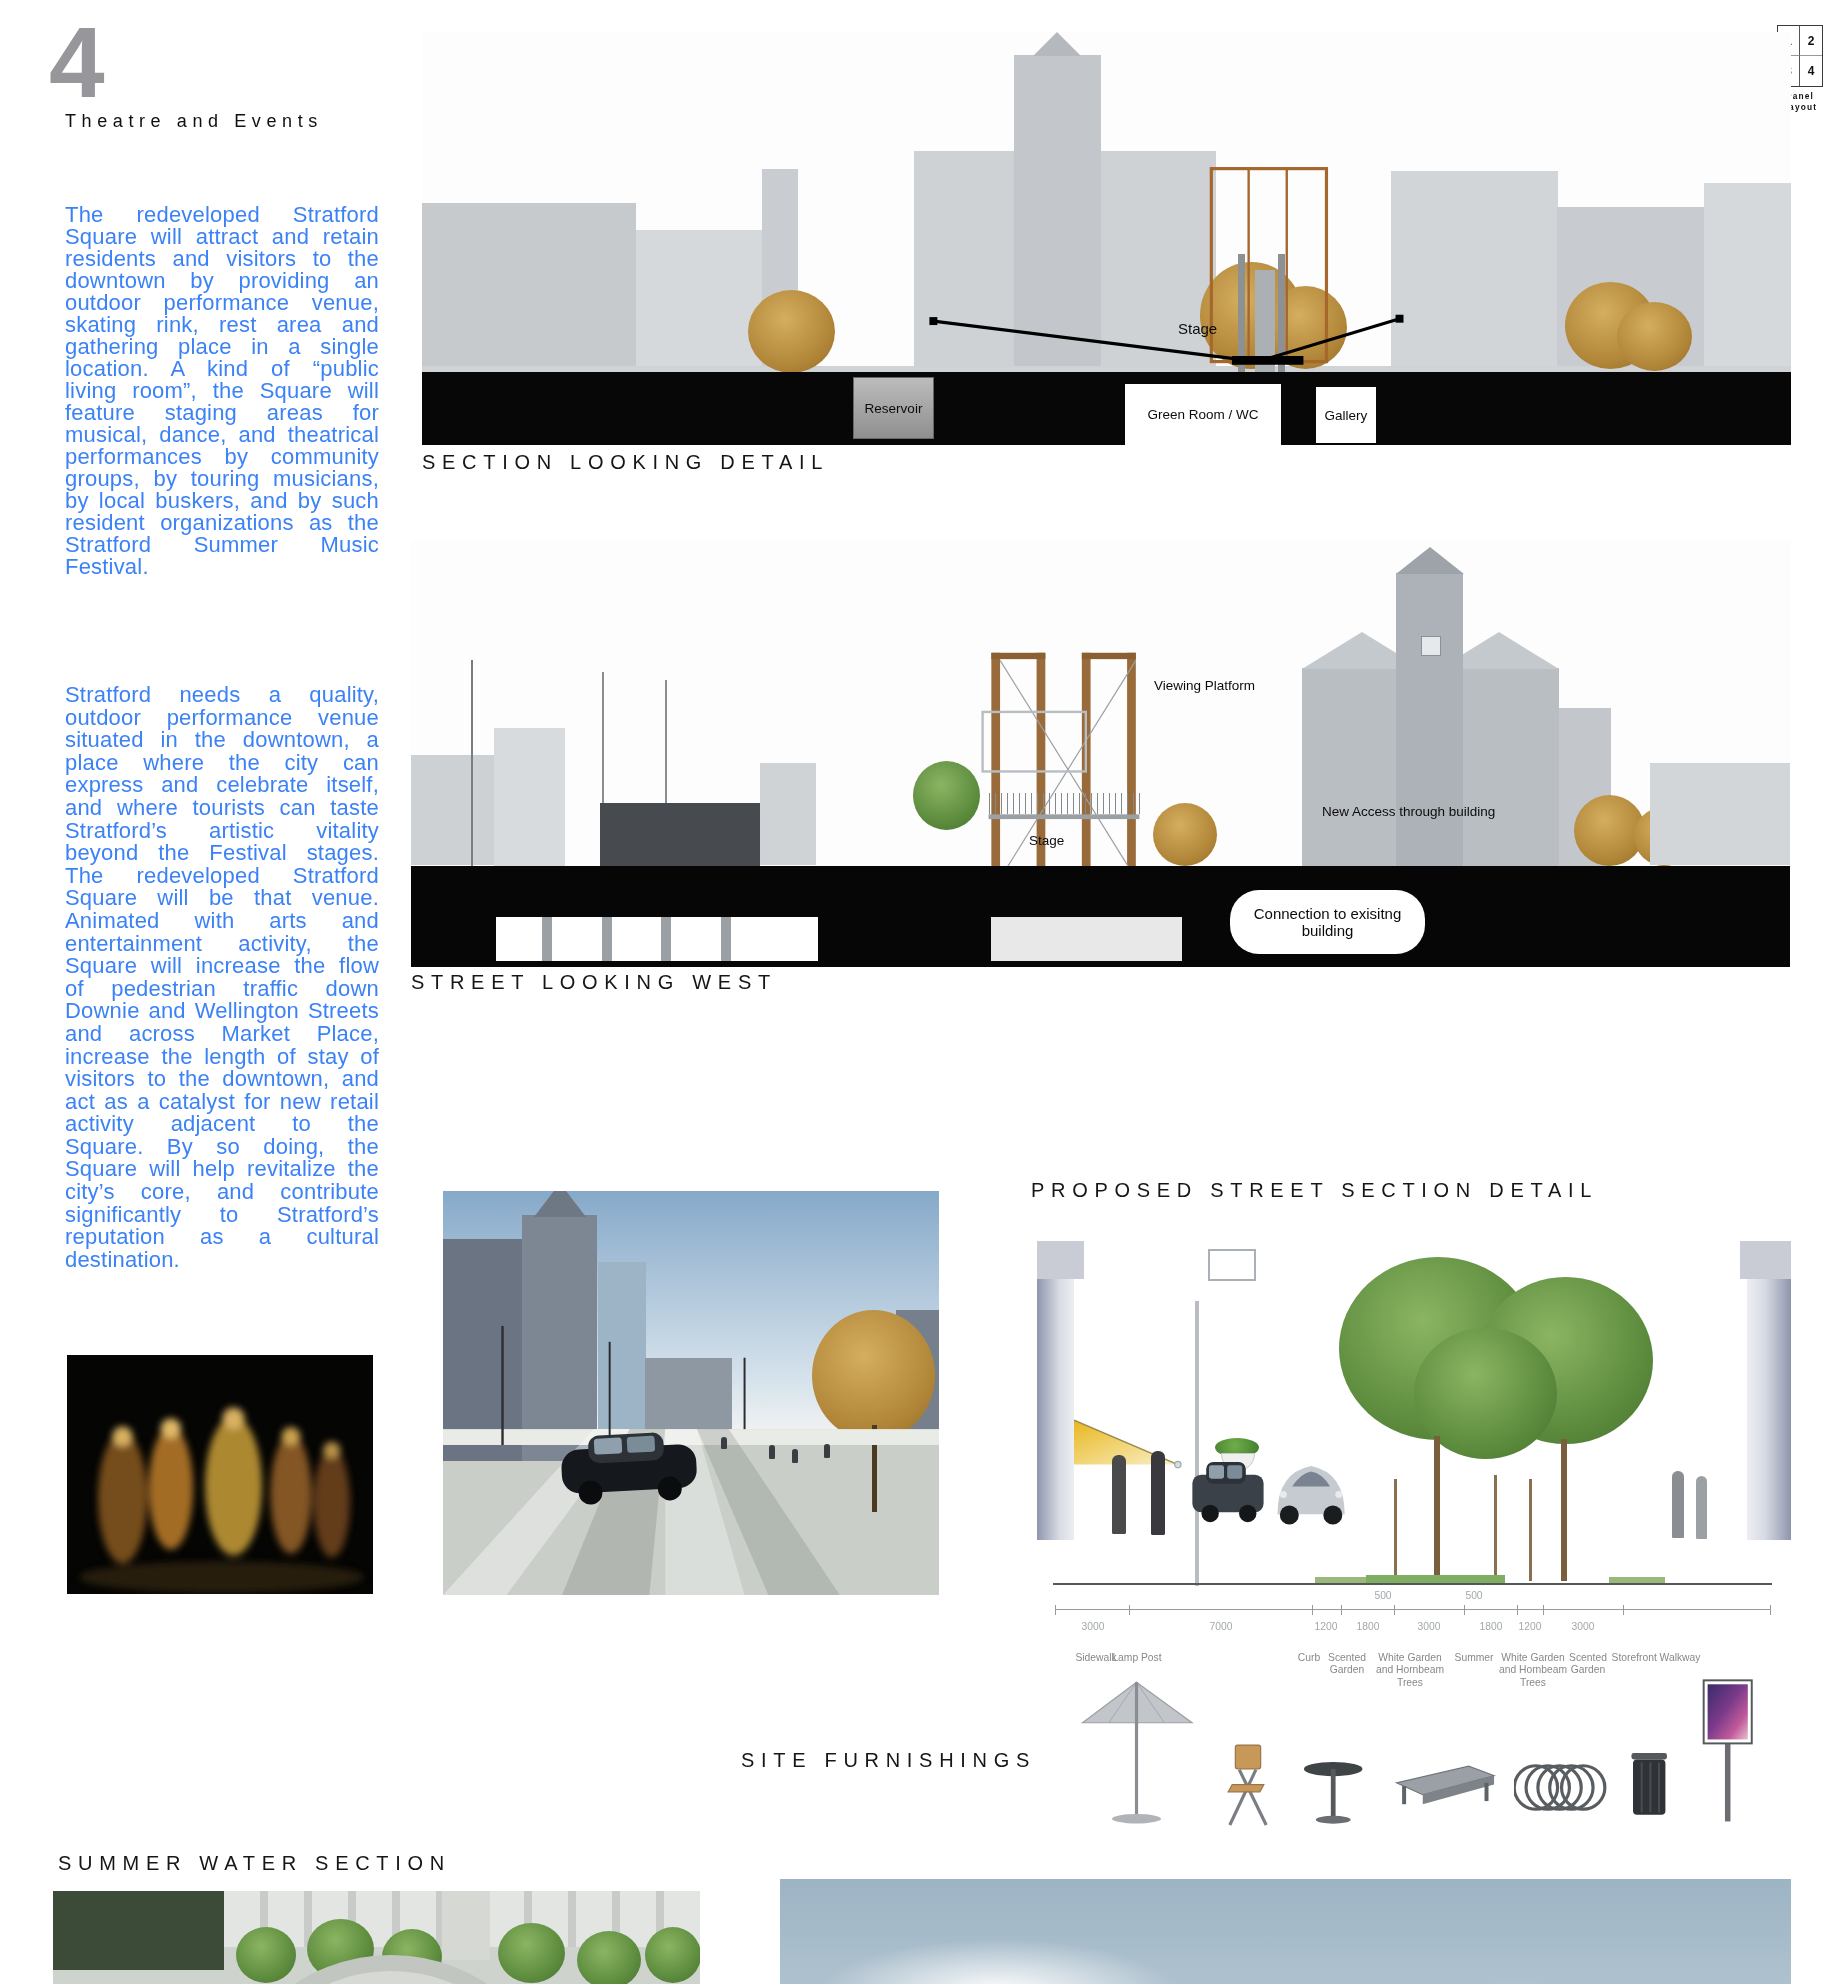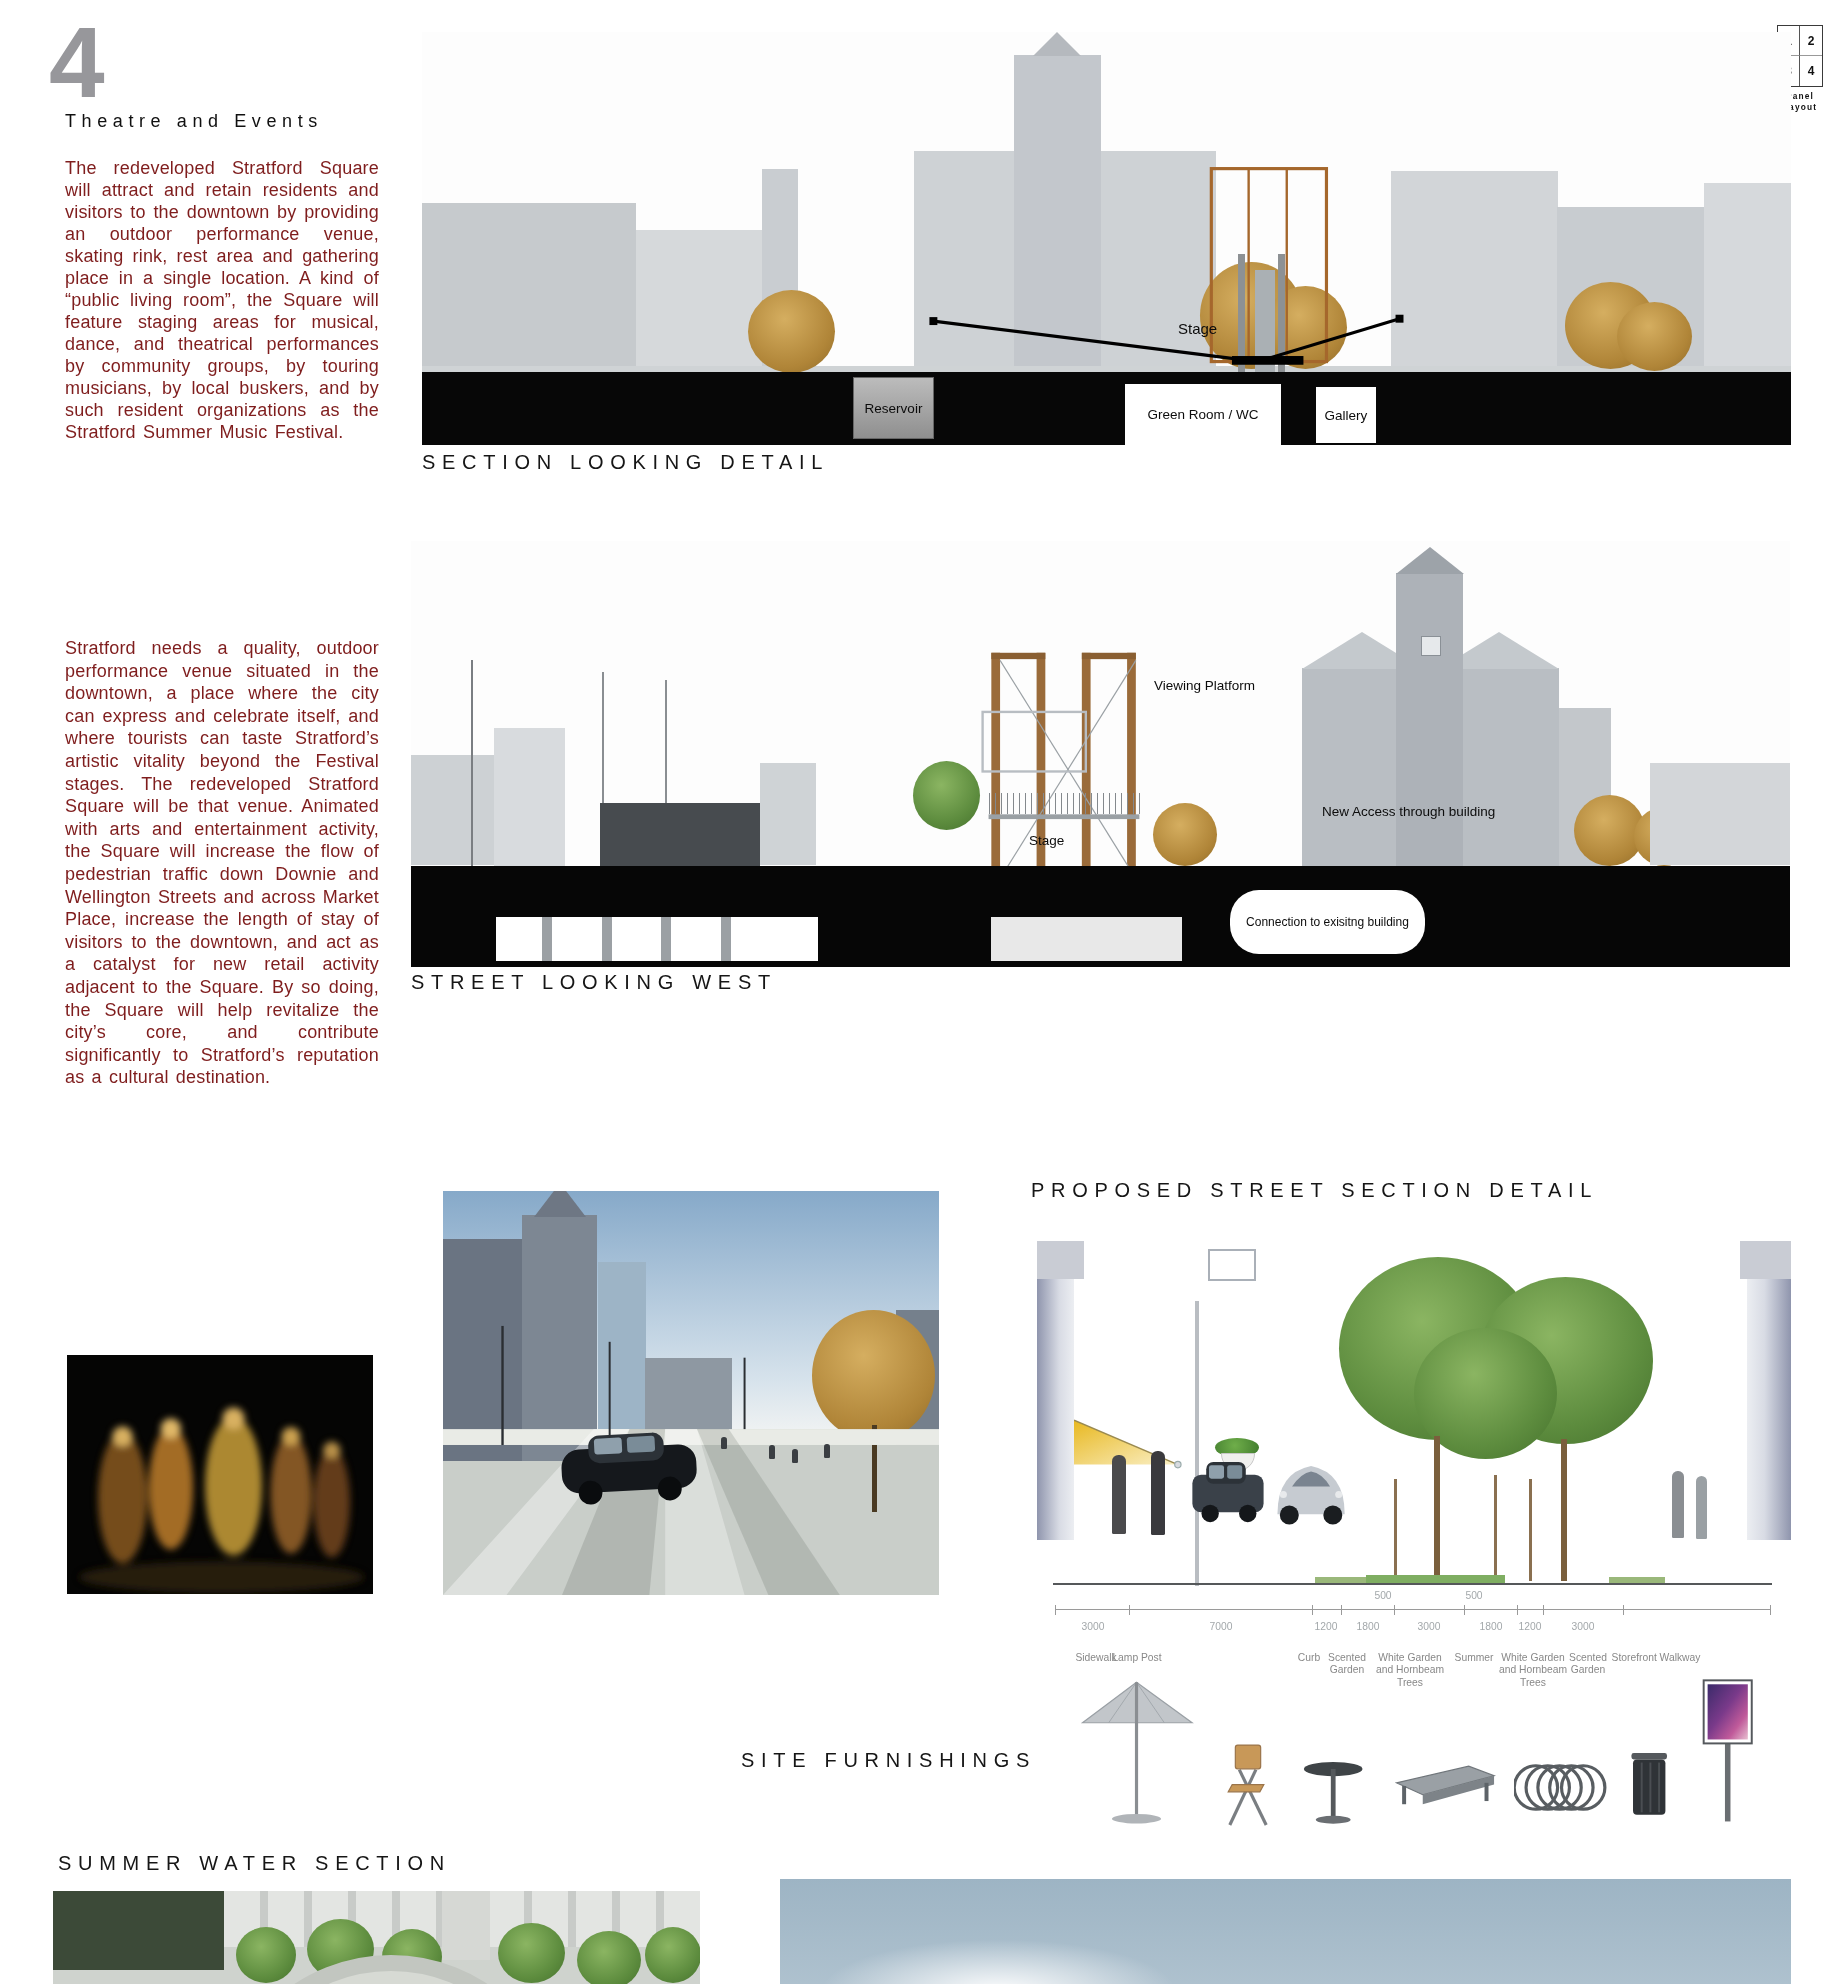--- a/index.html
+++ b/index.html
@@ -3,21 +3,21 @@
 <meta charset="utf-8">
 <style>
   html,body{margin:0;padding:0;background:#fff;}
   .board{position:relative;width:1848px;height:2773px;background:#ffffff;overflow:hidden;
          font-family:"Liberation Sans",sans-serif;color:#111;}
   .abs{position:absolute;}
   .hdg{font-size:20px;letter-spacing:6.7px;color:#161616;white-space:nowrap;}
   .annot{font-size:14.3px;color:#0c0c0c;white-space:nowrap;}
   .wbox{background:#fff;display:flex;align-items:center;justify-content:center;text-align:center;
         font-size:13.5px;color:#0c0c0c;}
-  .para{font-size:18px;line-height:22px;text-align:justify;color:#7f1d1d;letter-spacing:0.2px;word-spacing:2px;}
+  .para{font-size:22px;line-height:22px;text-align:justify;color:#3b82f6;letter-spacing:0.2px;word-spacing:2px;margin-top:47px;}
   .tg{position:absolute;border-radius:50%;background:radial-gradient(circle at 42% 35%,#d5ae60,#b08538 65%,#8f6a28);}
   .tgr{position:absolute;border-radius:50%;background:radial-gradient(circle at 42% 35%,#8bb562,#5d8c3e 62%,#44702c);}
   .pp{position:absolute;width:5.6px;height:14.3px;background:#3a3e42;border-radius:2.8px 2.8px 1.2px 1.2px;}
   .dim{position:absolute;transform:translateX(-50%);font-size:10.3px;color:#a3a8ab;white-space:nowrap;}
   .nlbl{position:absolute;transform:translateX(-50%);font-size:10.3px;line-height:12.3px;color:#888;text-align:center;}
   .tick{position:absolute;width:0.8px;height:10.3px;background:#9a9a9a;}
   .cloud{position:absolute;background:radial-gradient(ellipse,rgba(255,255,255,.95),rgba(255,255,255,0) 70%);}
   .bldg{position:absolute;}
   .rail{position:absolute;background:repeating-linear-gradient(90deg,#84898d 0 1.2px,transparent 1.2px 6px);}
 </style>
@@ -144,21 +144,21 @@
     <div class="tg" style="left:1223px;top:266px;width:60px;height:59px;"></div>
     <div class="bldg" style="left:1239px;top:222px;width:141px;height:102px;background:#d3d6d9;"></div>
     <div class="abs annot" style="left:911px;top:263px;font-size:13.5px;">New Access through building</div>
     <div class="bldg" style="left:0;top:325px;width:1379px;height:101px;background:#060606;"></div>
     <div class="bldg" style="left:85px;top:376px;width:322px;height:44px;background:#fff;"></div>
     <div class="bldg" style="left:131px;top:376px;width:10.3px;height:44px;background:#9ba0a4;"></div>
     <div class="bldg" style="left:191px;top:376px;width:10.3px;height:44px;background:#9ba0a4;"></div>
     <div class="bldg" style="left:250px;top:376px;width:10.3px;height:44px;background:#9ba0a4;"></div>
     <div class="bldg" style="left:310px;top:376px;width:10.3px;height:44px;background:#9ba0a4;"></div>
     <div class="bldg" style="left:580px;top:376px;width:191px;height:44px;background:#e8e8e8;"></div>
-    <div class="abs wbox" style="left:819px;top:349px;width:195px;height:64px;font-size:12px;border-radius:29px;">
+    <div class="abs wbox" style="left:819px;top:349px;width:195px;height:64px;font-size:15px;border-radius:29px;">
       <span>Connection to exisitng building</span>
       </div>
   </div>
   <div class="abs hdg" style="left:411px;top:971px;">STREET LOOKING WEST</div>
 
   <div class="abs" style="left:443px;top:1191px;width:496px;height:404px;overflow:hidden;background:#c9cec9;">
     <div class="abs" style="left:0;top:0;width:496px;height:238px;background:linear-gradient(#86a9c9,#d7e3ec 80%,#eef1f2);"></div>
     <div class="bldg" style="left:0;top:48px;width:79px;height:222px;background:#6a7482;"></div>
     <div class="bldg" style="left:79px;top:24px;width:75px;height:246px;background:#7d8793;"></div>
     <div class="bldg" style="left:91px;top:-8px;width:0;height:0;border-left:26px solid transparent;border-right:26px solid transparent;border-bottom:34px solid #6e77847d;border-bottom-color:#6e7784;"></div>

